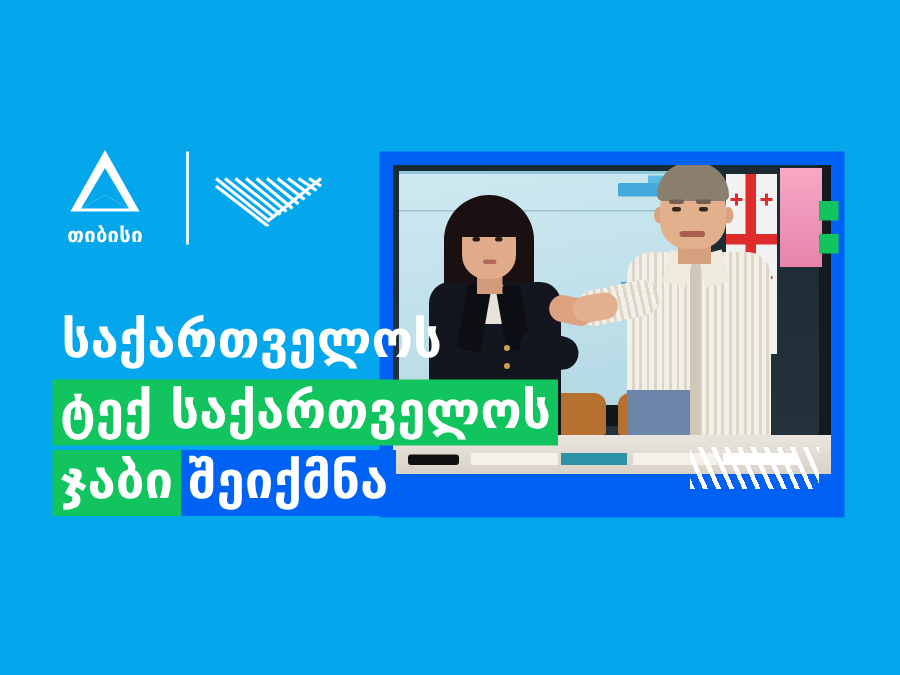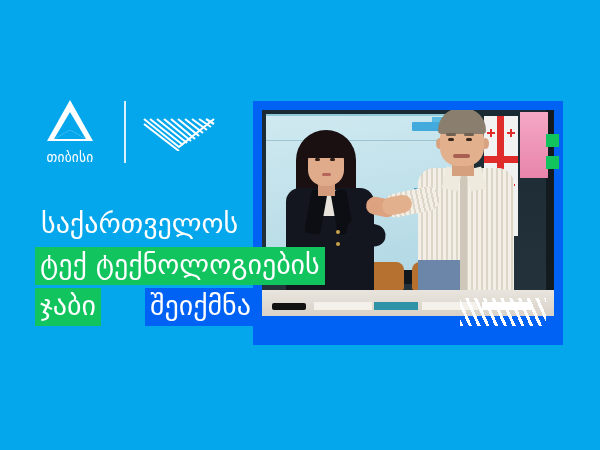--- a/index.html
+++ b/index.html
@@ -34,21 +34,21 @@
   .tbc-mark {
     width: 50px;
     height: 44px;
     display: block;
   }
   .tbc-word {
     margin-top: 6px;
     color: #ffffff;
     font-size: 13.5px;
     letter-spacing: 0.2px;
-    font-weight: 400;
+    font-weight: 700;
     white-space: nowrap;
   }
   .logo-divider {
     width: 2px;
     height: 62px;
     background: rgba(255,255,255,0.85);
     margin: 0 16px 0 18px;
   }
   .btu-logo {
     display: flex;
@@ -89,34 +89,34 @@
 
   
   .headline {
     position: absolute;
     left: 36px;
     top: 206px;
     width: 330px;
     z-index: 6;
   }
   .hl-line {
-    font-size: 28px;
+    font-size: 34px;
     line-height: 1.0;
-    font-weight: 400;
+    font-weight: 700;
     color: #ffffff;
     white-space: nowrap;
     margin-bottom: 3px;
   }
   .hl-line span.seg {
     display: inline-block;
     padding: 4px 5px 6px 5px;
   }
   .seg-plain { background: transparent; }
   .seg-green { background: var(--green, #12C45E); }
-  .seg-blue  { background: var(--deep, #0062F5); margin-left: 44px; }
+  .seg-blue  { background: var(--deep, #0062F5); }
   .hl-line.l2 { margin-left: -1px; }
   .hl-line.l3 { margin-left: -1px; }
 
   
   .photo-frame {
     position: absolute;
     left: 253px;
     top: 101px;
     width: 310px;
     height: 244px;
@@ -476,20 +476,20 @@
 
   <div class="stripes"></div>
   <div class="gsq g1"></div>
   <div class="gsq g2"></div>
 
   <div class="headline">
     <div class="hl-line l1">
       <span class="seg seg-plain">საქართველოს</span>
     </div>
     <div class="hl-line l2">
-      <span class="seg seg-green">ტექ ტექნოლოგიების</span>
+      <span class="seg seg-green">ტექ საქართველოს</span>
     </div>
     <div class="hl-line l3">
       <span class="seg seg-green">ჯაბი</span><span class="seg seg-blue">შეიქმნა</span>
     </div>
   </div>
 
 </div>
 
 </body></html>

